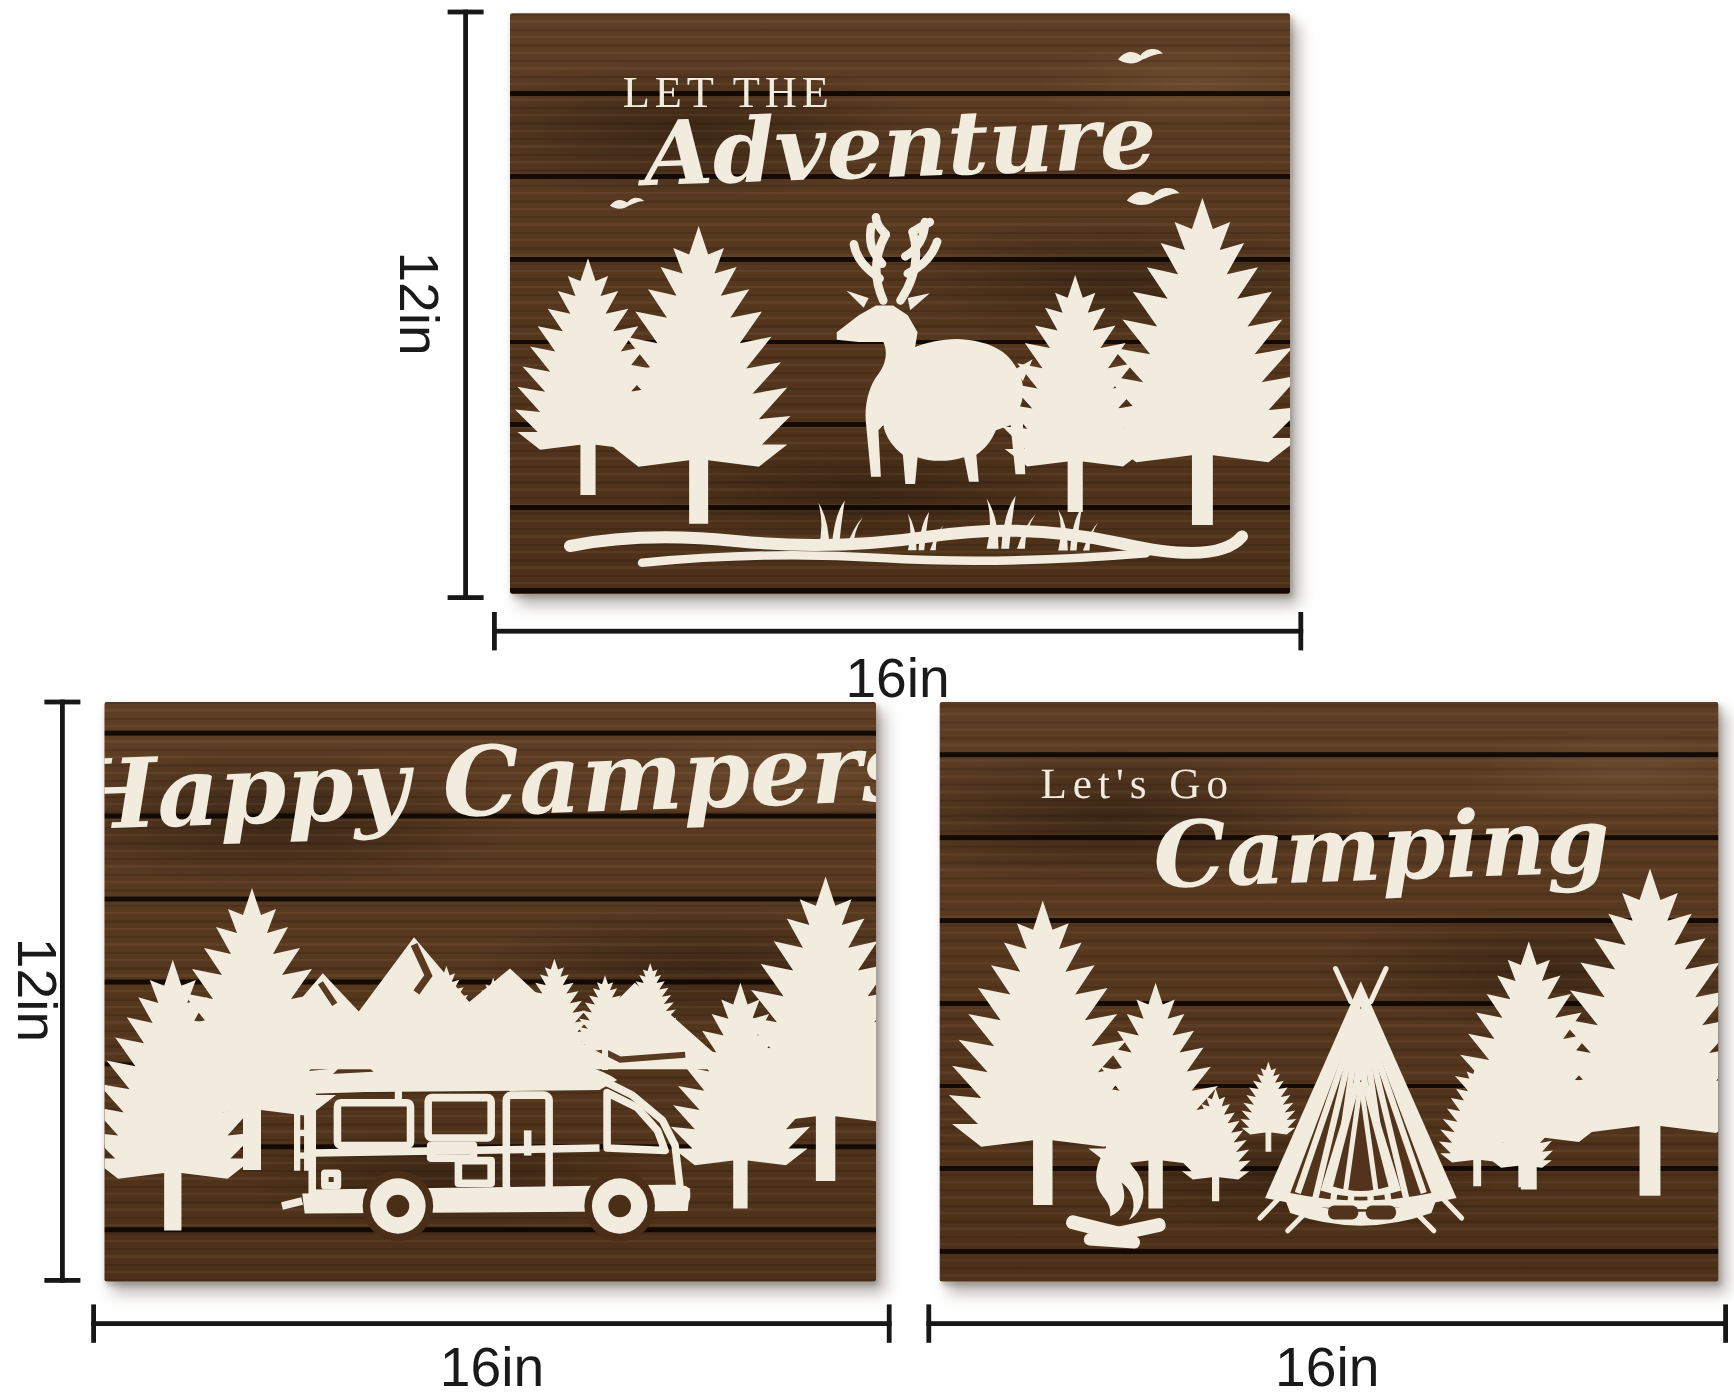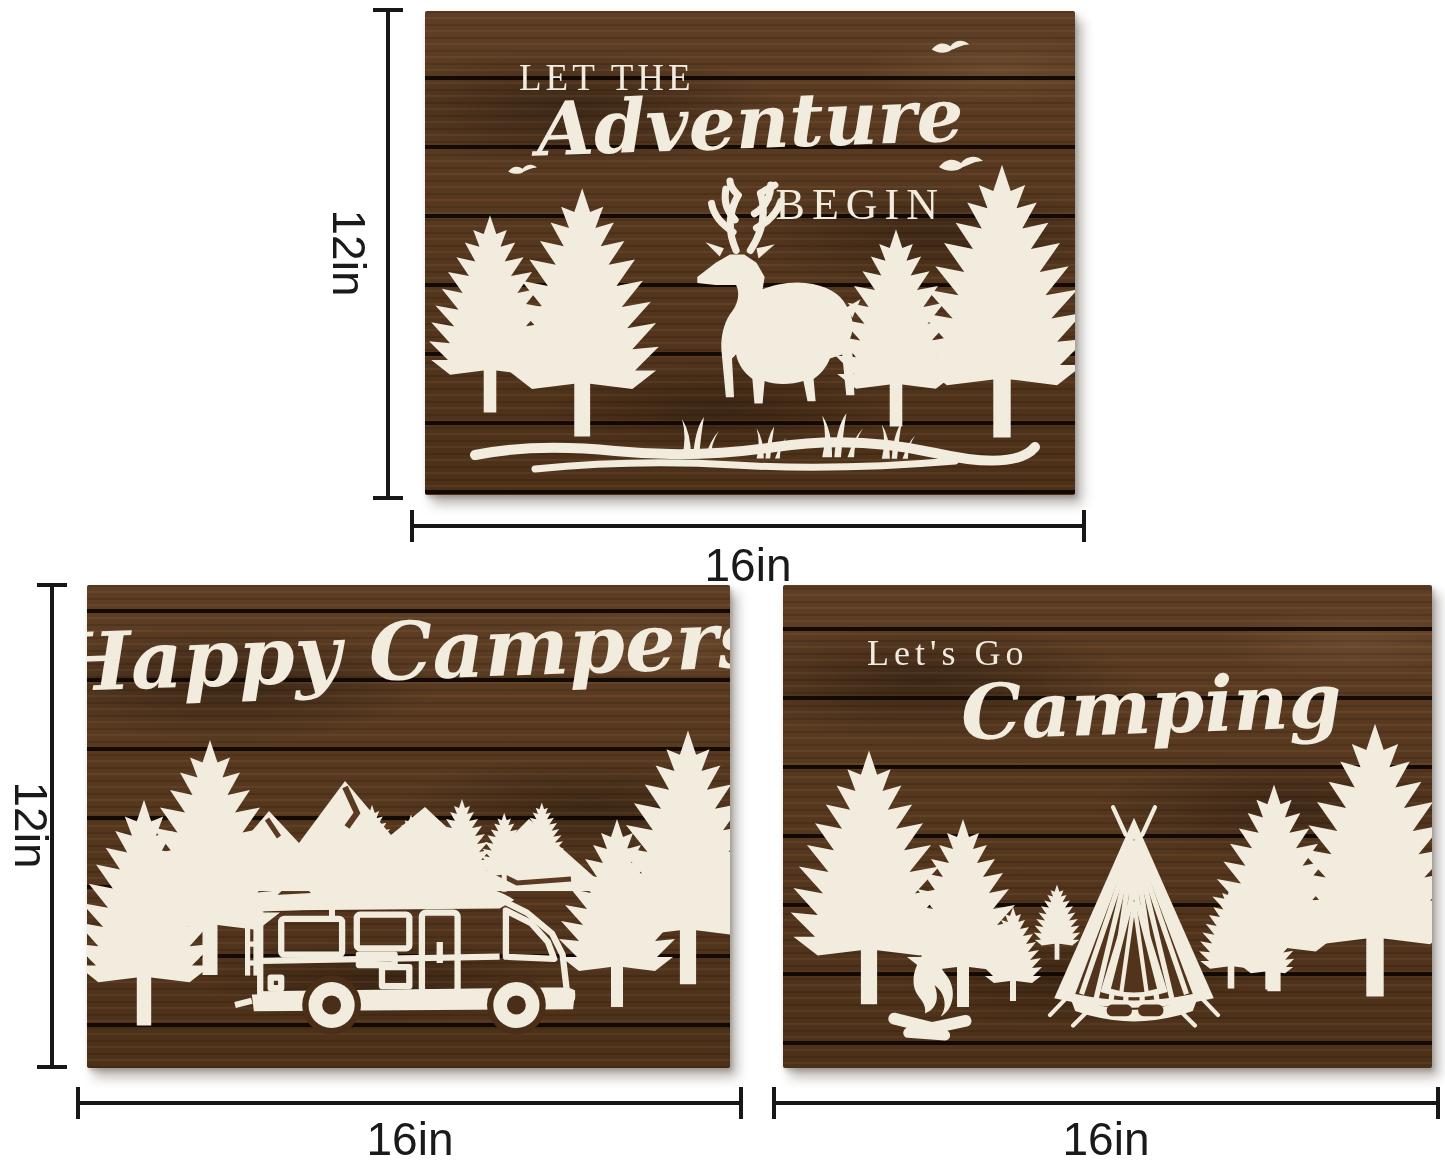--- a/index.html
+++ b/index.html
@@ -181,21 +181,20 @@
       <use href="#tuft" transform="translate(255 404)"></use>
       <use href="#tuft" transform="translate(330 414) scale(0.8)"></use>
       <use href="#tuft" transform="translate(395 400) scale(1.1)"></use>
       <use href="#tuft" transform="translate(455 410) scale(0.9)"></use>
       <use href="#bird" transform="translate(82 150) scale(0.65)"></use>
       <use href="#bird" transform="translate(505 25) scale(0.85)"></use>
       <use href="#bird" transform="translate(512 140)"></use>
     </svg>
     <div class="sign-text serif t-let">LET THE</div>
     <div class="sign-text script t-adv">Adventure</div>
-    <div class="sign-text serif t-begin">BEGIN</div>
   </section>
 
   <section class="sign" id="sign-bl">
     <svg class="scene" width="643" height="483" viewBox="0 0 643 483">
       <use href="#mountains" transform="translate(112 178)"></use>
       <use href="#pine" transform="translate(215 238) scale(0.5)"></use>
       <use href="#pine" transform="translate(258 218) scale(0.45)"></use>
       <use href="#pine" transform="translate(300 228) scale(0.4)"></use>
       <use href="#pine" transform="translate(345 212) scale(0.5)"></use>
       <use href="#pine" transform="translate(392 226) scale(0.42)"></use>

